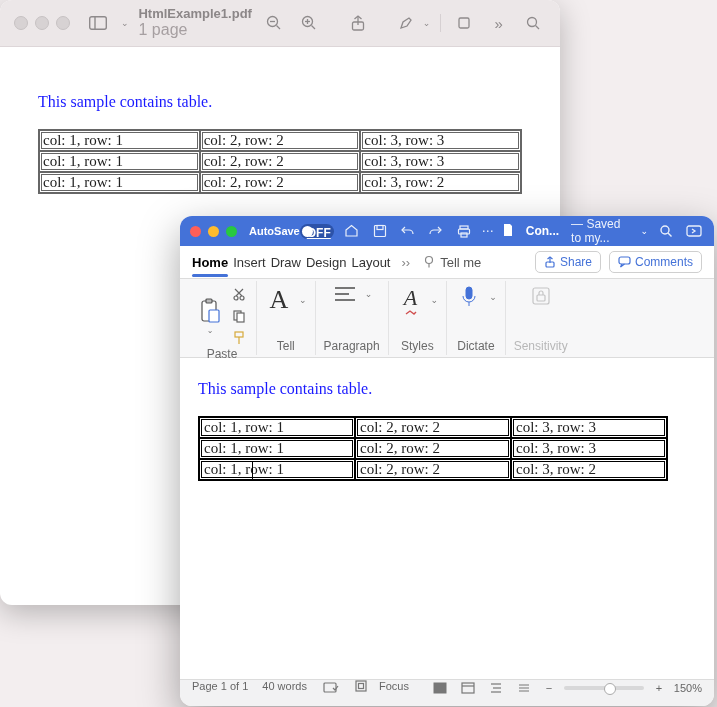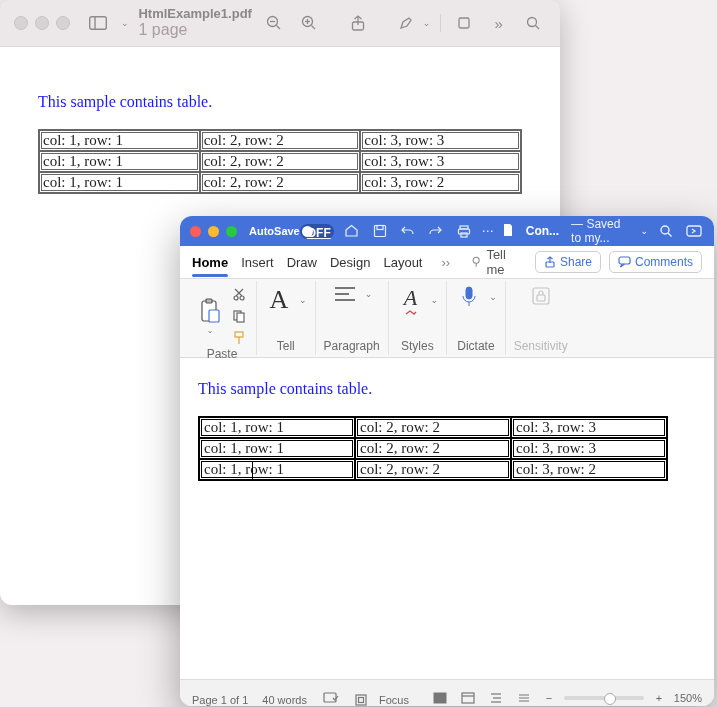--- a/index.html
+++ b/index.html
@@ -116,21 +116,21 @@
   .word-title .docicon svg{fill:#fff;}
   .word-title strong{font-weight:700;}
   .word-title .rest{opacity:0.9;}
 
   
   .ribbon-tabs {
     height:32px;
     background:#fff;
     border-bottom:1px solid #dcdcdc;
     display:flex; align-items:center;
-    padding:0 12px; gap:13px;
+    padding:0 12px; gap:5px;
     font-size:13px;
   }
   .ribbon-tab { color:#333; cursor:default;}
   .ribbon-tab.active { font-weight:700; color:#000; position:relative;}
   .ribbon-tab.active::after {
     content:""; position:absolute; left:0; right:0; bottom:-7px; height:3px;
     background:#4472d8; border-radius:2px;
   }
   .ribbon-extra { margin-left:6px; color:#888; display:flex; align-items:center; gap:3px;}
   .tell-me { display:flex; align-items:center; gap:4px; color:#555; font-size:13px; margin-left:8px;}
@@ -181,21 +181,21 @@
     border:1px solid #000; padding:1px 4px; font-size:15px;
     outline:1px solid #000; outline-offset:-3px;
   }
   .cursor-mark {
     position:absolute; width:1px; height:18px; background:#000;
   }
 
   
   .statusbar {
     height:26px; background:#f2f2f3; border-top:1px solid #dcdcdc;
-    display:flex; align-items:flex-end;
+    display:flex; align-items:flex-start;
     padding:0 12px; font-size:11px; color:#666; gap:14px;
   }
   .status-right{margin-left:auto; display:flex; align-items:center; gap:8px;}
   .view-btn{width:20px;height:16px; display:flex;align-items:center;justify-content:center;}
   .zoom-track{width:80px; height:4px; background:#d8d8d9; border-radius:2px; position:relative;}
   .zoom-knob{position:absolute; top:-3px; left:50%; width:10px;height:10px;border-radius:50%;
     background:#fff; border:1px solid #aaa;}
   .zoom-btn{width:14px;text-align:center;}
 
   .greyed{opacity:0.45;}

